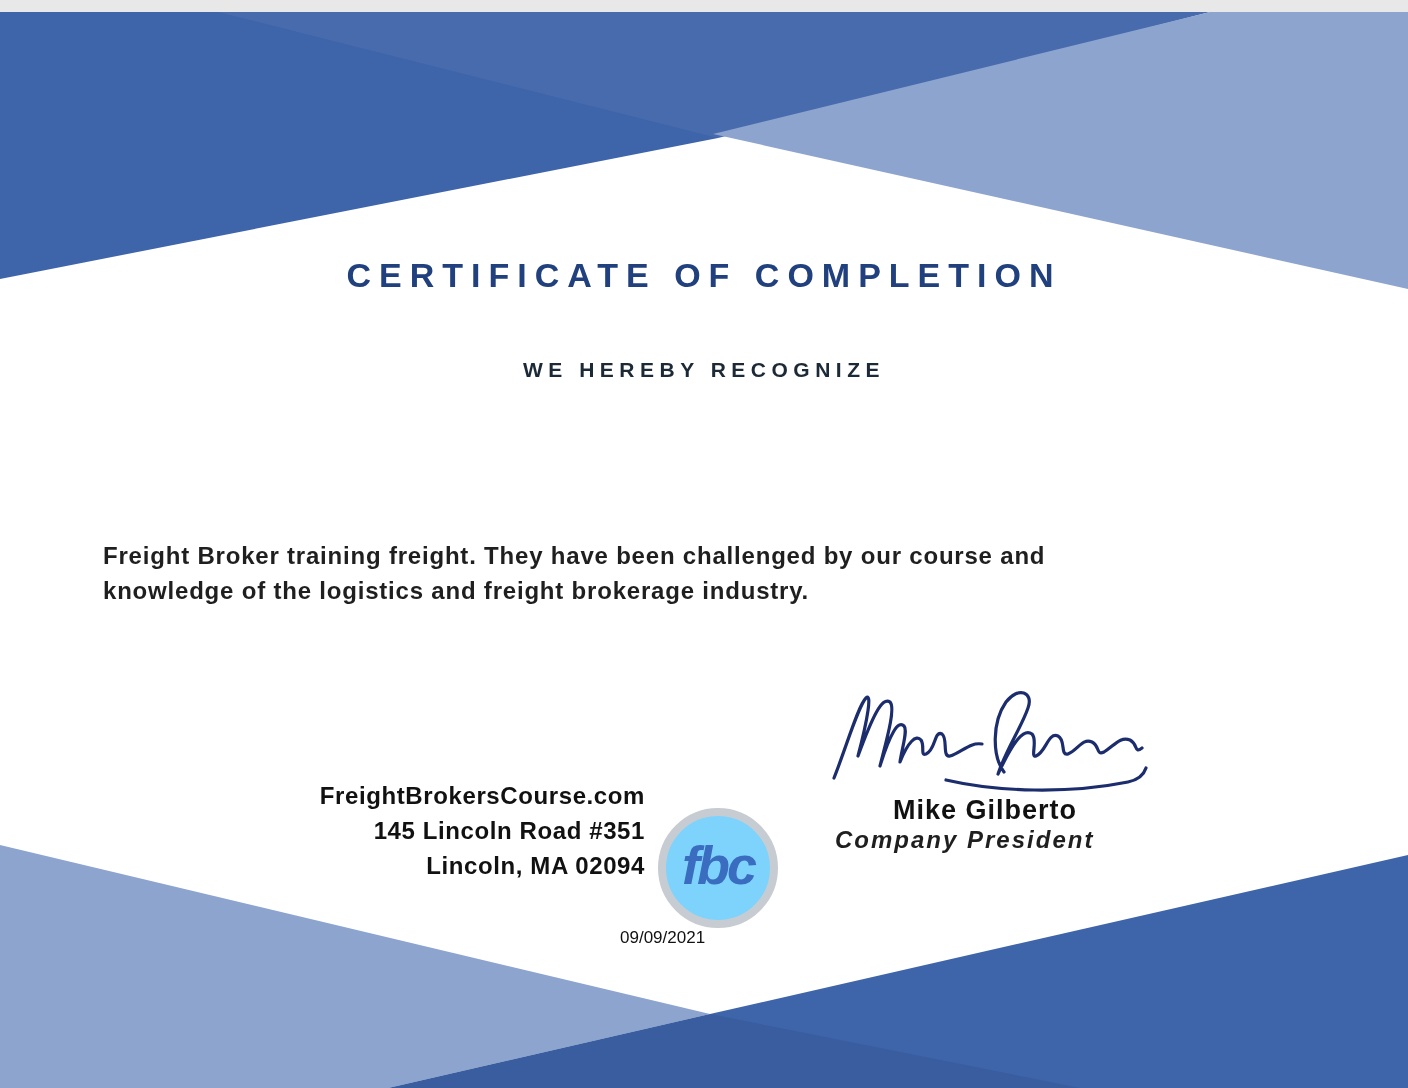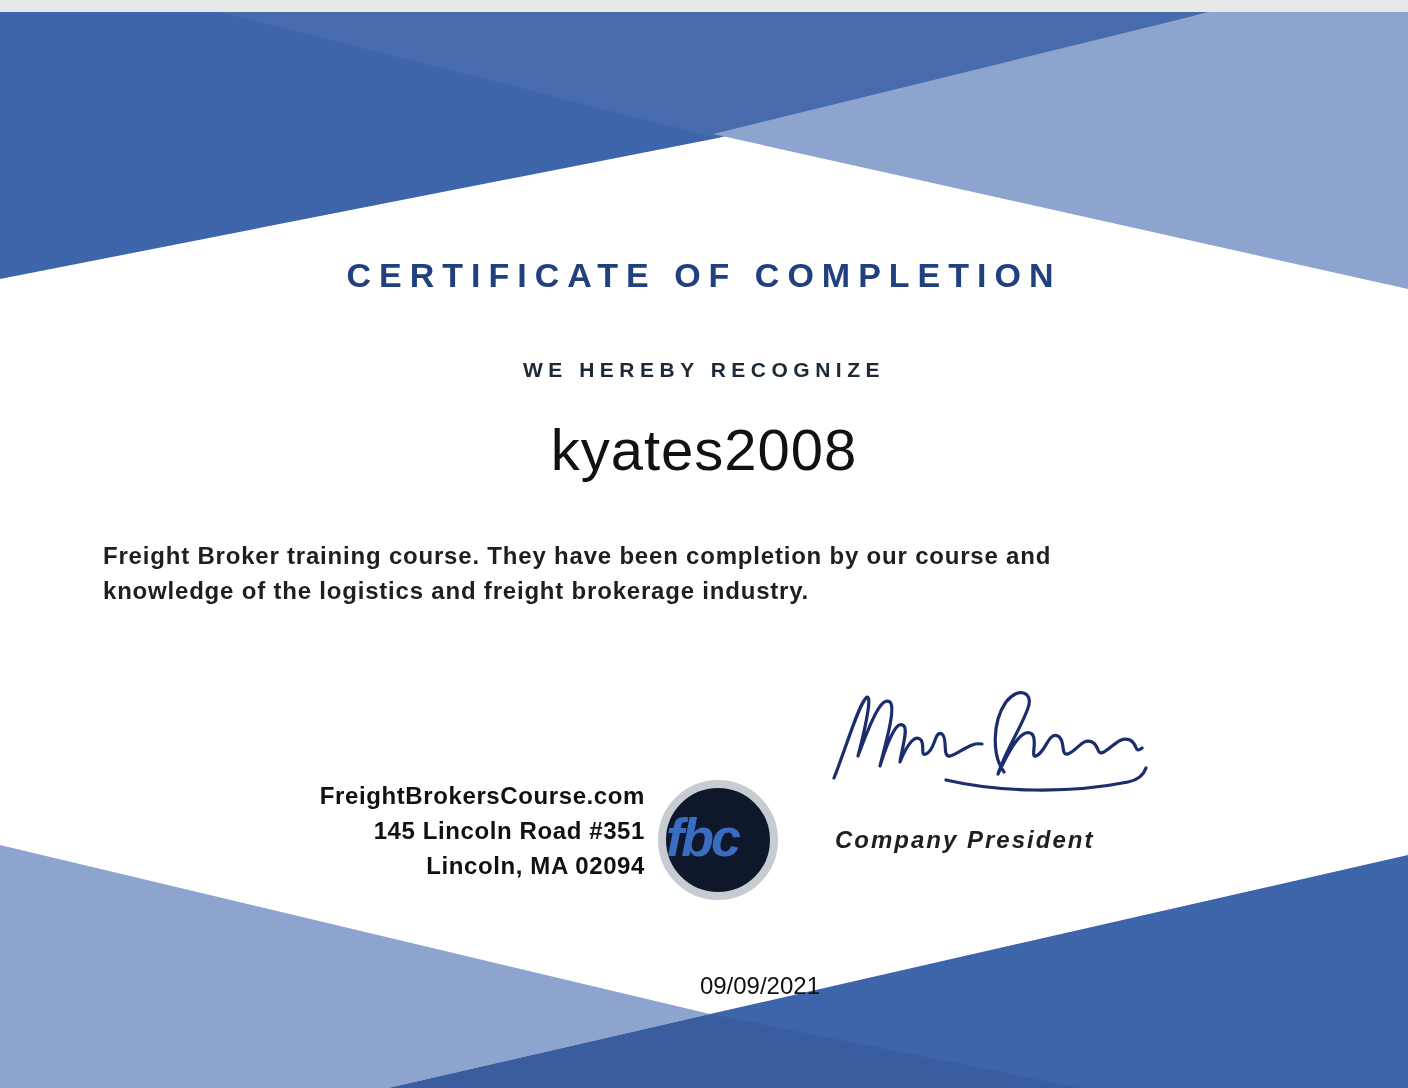--- a/index.html
+++ b/index.html
@@ -47,87 +47,87 @@
   }
   .org-block{
     left:145px;top:766px;width:500px;
     text-align:right;
     font-size:24px;font-weight:bold;
     letter-spacing:0.6px;
     line-height:35px;
     color:var(--black_text,#111111);
   }
   .logo-circle{
-    left:658px;top:768px;
+    left:658px;top:796px;
     width:104px;height:104px;
-    background:#0f172a;
+    background:#7dd3fc;
     border:8px solid var(--logo_ring_gray,#c7ccd3);
     border-radius:50%;
-    display:flex;align-items:center;
+    display:flex;align-items:center;justify-content:center;
   }
   .logo-text{
     font-size:54px;font-weight:bold;font-style:italic;
     letter-spacing:-3px;
     color:var(--logo_blue,#3a6cc0);
     transform:translateY(-3px);
   }
   .signature-svg{left:828px;top:672px;}
   .sig-stroke{fill:none;stroke:var(--signature_ink,#1c2d6e);stroke-width:3.2;stroke-linecap:round;stroke-linejoin:round;}
   .signer-name{
     left:835px;top:783px;width:300px;text-align:center;
     font-size:27px;font-weight:bold;letter-spacing:1px;
     color:var(--black_text,#111111);
   }
   .signer-title{
     left:835px;top:814px;width:300px;
     font-size:24px;font-weight:bold;font-style:italic;letter-spacing:2px;
     color:var(--body_text,#1f1f1f);
   }
   .date{
-    left:620px;top:960px;width:200px;text-align:right;
-    font-size:24px;
+    left:620px;top:916px;width:200px;text-align:left;
+    font-size:17px;
     color:var(--black_text,#111111);
   }
 </style>
 </head>
 <body>
 
 <div class="page">
 
   <svg class="bg" viewBox="0 0 1408 1088" aria-hidden="true">
     <polygon class="poly-medium" points="0,0 1210,0 718,126 0,267"></polygon>
     <polygon class="poly-seam-light" points="218,0 1210,0 718,126"></polygon>
     <polygon class="poly-light" points="713,122 1210,0 1408,0 1408,277"></polygon>
     <polygon class="poly-light" points="0,833 710,1002 336,1088 0,1088"></polygon>
     <polygon class="poly-medium" points="710,1002 1408,843 1408,1088 336,1088"></polygon>
     <polygon class="poly-seam-dark" points="710,1002 1140,1088 336,1088"></polygon>
   </svg>
 
   <div class="abs ctr title">CERTIFICATE OF COMPLETION</div>
   <div class="abs ctr subtitle">WE HEREBY RECOGNIZE</div>
-  <div class="abs ctr recipient">kyates2008</div>
 
   <div class="abs body-text">
-    <div>Freight Broker training course. They have been completion by our course and</div>
+    <div>Freight Broker training freight. They have been challenged by our course and</div>
     <div>knowledge of the logistics and freight brokerage industry.</div>
   </div>
 
   <div class="abs org-block">
     <div>FreightBrokersCourse.com</div>
     <div>145 Lincoln Road #351</div>
     <div>Lincoln, MA 02094</div>
   </div>
 
   <div class="abs logo-circle">
     <span class="logo-text">fbc</span>
   </div>
 
   <svg class="abs signature-svg" width="320" height="120" viewBox="0 0 320 120" aria-hidden="true">
     <path class="sig-stroke" d="M6,94 C18,64 30,22 38,14 C44,8 40,34 30,72 C44,34 54,12 62,18 C68,24 58,58 52,82 C62,50 70,36 76,42 C80,46 74,64 72,78 C80,58 88,50 93,56 C97,62 92,72 98,70 C108,66 106,46 114,50 C120,54 114,74 122,72 C134,68 142,58 154,60"></path>
     <path class="sig-stroke" d="M176,88 C164,72 164,38 178,18 C190,2 206,8 200,24 C194,42 178,66 170,90 C186,56 196,44 204,50 C210,56 202,74 208,72 C218,68 220,48 230,52 C238,56 232,72 240,70 C250,66 254,54 264,58 C272,62 268,72 276,68 C286,62 292,52 302,56 C310,60 306,70 314,64"></path>
     <path class="sig-stroke" d="M118,96 C170,108 240,110 300,98 C310,96 316,90 318,84"></path>
   </svg>
 
+  <div class="abs signer-name">Mike Gilberto</div>
   <div class="abs signer-title">Company President</div>
 
   <div class="abs date">09/09/2021</div>
 
 </div>
 
 </body></html>

